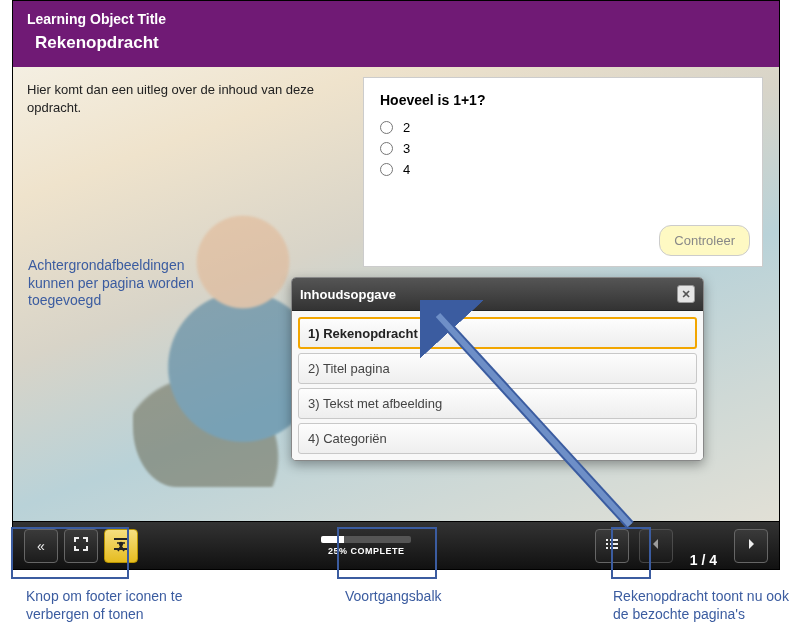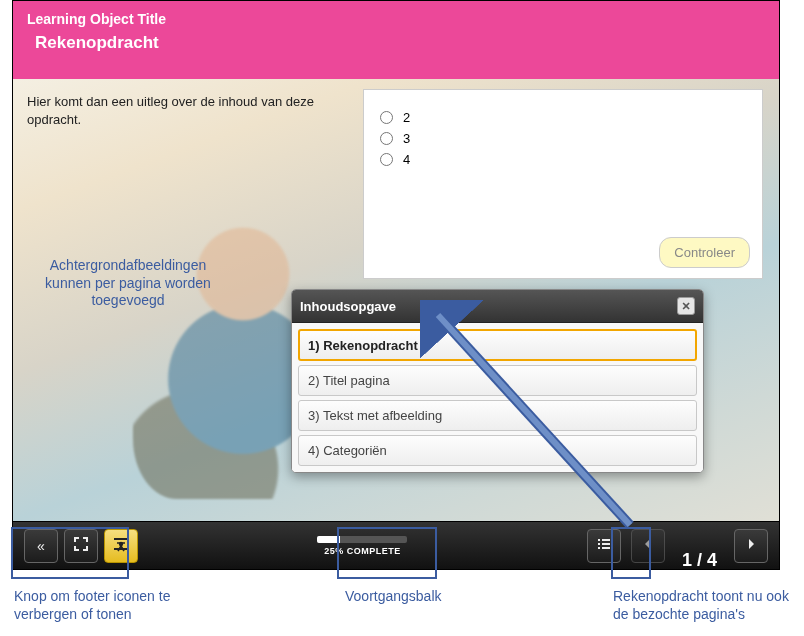--- a/index.html
+++ b/index.html
@@ -13,23 +13,23 @@
   }
   .player {
     position: absolute;
     left: 12px;
     top: 0;
     width: 768px;
     height: 570px;
     border: 1px solid #000;
   }
   .header-bar {
-    background: #ec4899;
+    background: #701a75;
     color: #fff;
-    padding: 10px 14px 26px 14px;
+    padding: 10px 14px 14px 14px;
   }
   .header-bar .lo-title {
     font-weight: bold;
     font-size: 14px;
     margin-bottom: 6px;
   }
   .header-bar .page-title {
     font-weight: bold;
     font-size: 17px;
     margin-left: 8px;
@@ -218,21 +218,21 @@
     letter-spacing: 0.5px;
   }
   .pager {
     display: flex;
     align-items: center;
     gap: 4px;
   }
   .page-counter {
     color: #fff;
     font-weight: bold;
-    font-size: 18px;
+    font-size: 14px;
     padding: 0 10px;
     margin-top: 29px;
   }
   .nav-arrow { opacity: 0.6; }
 
   
   .annot {
     position: absolute;
     color: #3b5ca0;
     font-size: 14px;
@@ -254,20 +254,21 @@
     <div class="lo-title">Learning Object Title</div>
     <div class="page-title">Rekenopdracht</div>
   </div>
 
   <div class="stage">
     <div class="bg-child"></div>
 
     <div class="desc-text">Hier komt dan een uitleg over de inhoud van deze opdracht.</div>
 
     <div class="quiz-panel">
+      <div class="quiz-q">Hoeveel is 1+1?</div>
       <label class="quiz-opt">
         <input type="radio" name="q" style="">
         <span>2</span>
       </label>
       <label class="quiz-opt">
         <input type="radio" name="q" style="">
         <span>3</span>
       </label>
       <label class="quiz-opt">
         <input type="radio" name="q" style="">
@@ -357,24 +358,24 @@
           <svg width="14" height="14" viewBox="0 0 14 14" fill="#eee">
               <path d="M5 2 L10 7 L5 12 Z"></path>
             </svg>
         </span>
       </div>
     </div>
   </div>
 
 </div>
 
-<div class="annot" style="left:28px; top:257px; width:200px;text-align:center;">Achtergrondafbeeldingen kunnen per pagina worden toegevoegd</div>
+<div class="annot" style="left:28px; top:257px; width:200px;">Achtergrondafbeeldingen kunnen per pagina worden toegevoegd</div>
 
 <div class="annot-box" style="left:11px; top:527px; width:118px; height:52px;"></div>
-<div class="annot" style="left:14px; top:588px; width:210px;">Knop om footer iconen te verbergen of tonen</div>
+<div class="annot" style="left:26px; top:588px; width:210px;">Knop om footer iconen te verbergen of tonen</div>
 
 <div class="annot-box" style="left:337px; top:527px; width:100px; height:52px;"></div>
 <div class="annot" style="left:345px; top:588px;">Voortgangsbalk</div>
 
 <div class="annot-box" style="left:611px; top:527px; width:40px; height:52px;"></div>
 <div class="annot" style="left:613px; top:588px; width:185px;">Rekenopdracht toont nu ook de bezochte pagina's</div>
 
 <svg class="arrow-svg" style="left:420px; top:300px;" width="230" height="240">
   <defs>
     <marker id="ah" markerWidth="12" markerHeight="12" refX="2" refY="5" orient="auto">

